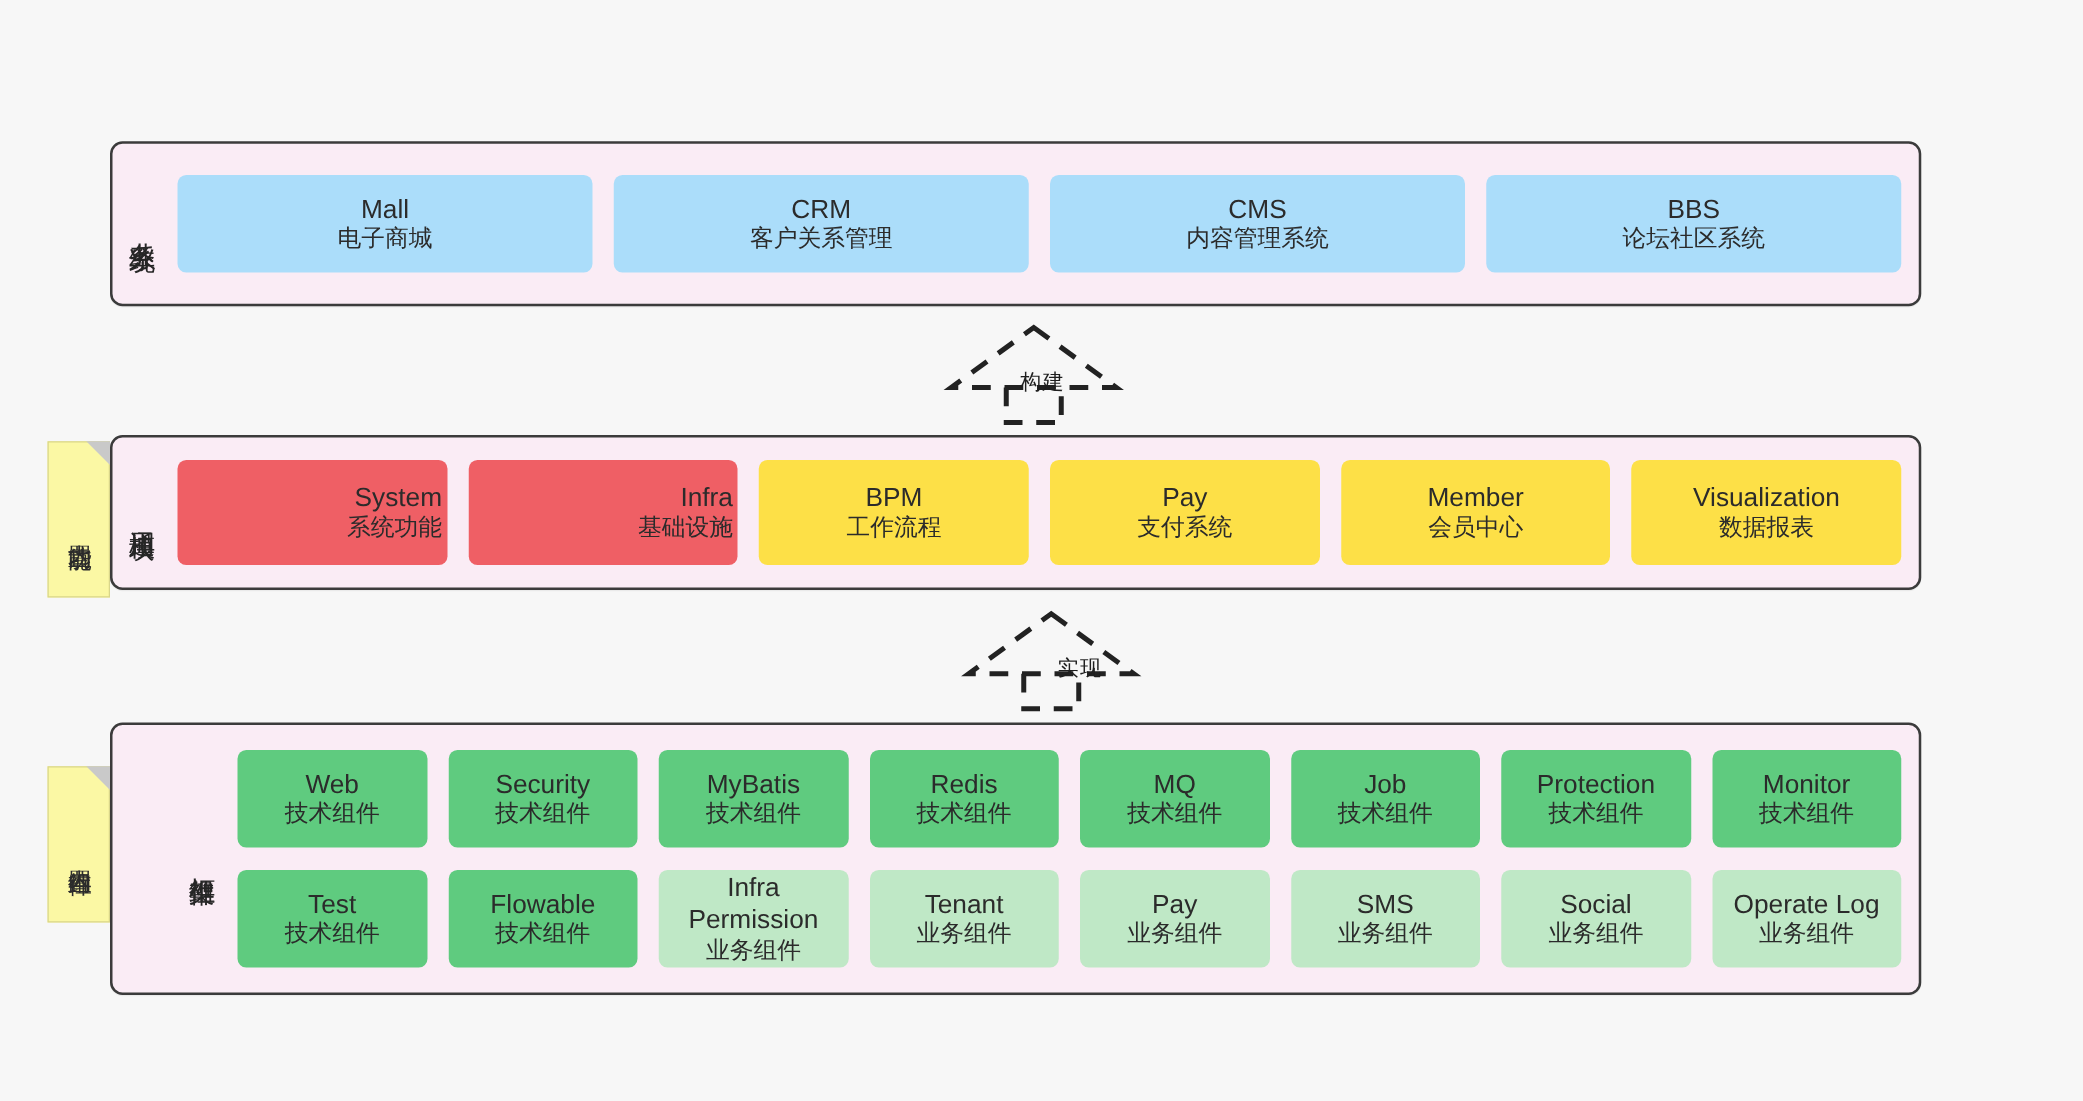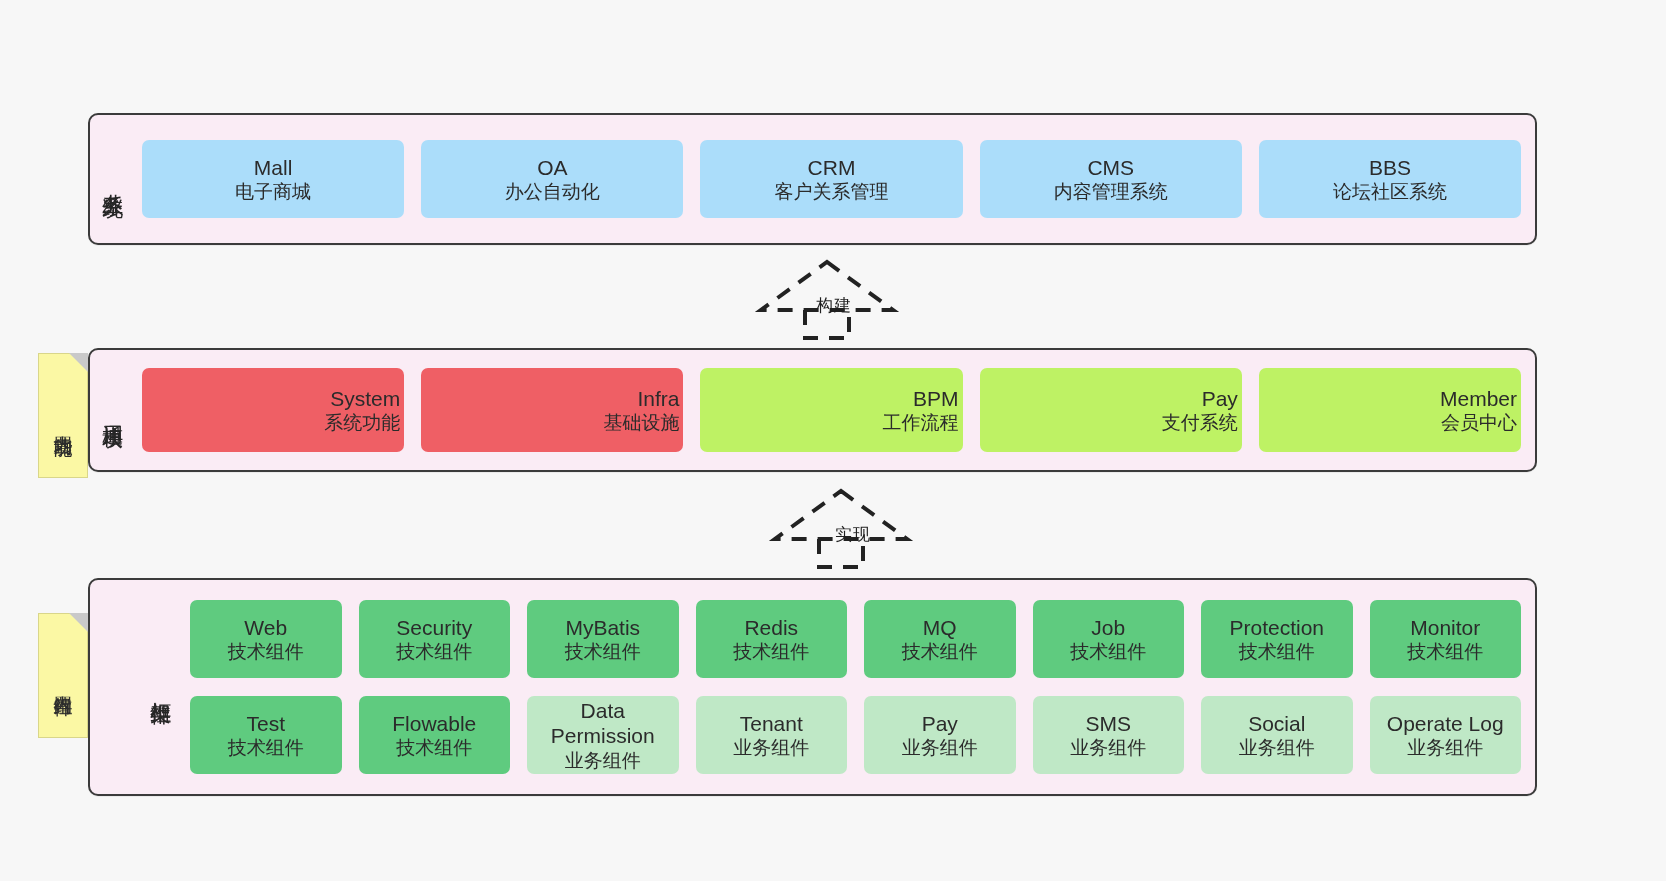--- a/index.html
+++ b/index.html
@@ -64,21 +64,21 @@
     text-align:center;
     box-sizing:border-box;
     padding:6px 4px;
     line-height:1.22;
   }
   .card .en{font-size:21px;color:#2b2b2b;}
   .card .cn{font-size:19px;color:#2b2b2b;}
 
   .biz   {background:#abddfa;height:78px;text-align:right;}
   .mod-strong{background:#ef5f65;height:84px;align-items:flex-end;}
-  .mod-soft  {background:#bef264;height:84px;align-items:flex-end;}
+  .mod-soft  {background:#fde047;height:84px;}
   .fw-strong {background:#5fcb7f;height:78px;}
   .fw-soft   {background:#bfe8c6;height:78px;}
 
   
   #layer-business{left:88px;top:113px;width:1449px;height:132px;}
   #layer-module  {left:88px;top:348px;width:1449px;height:124px;}
   #layer-framework{left:88px;top:578px;width:1449px;height:218px;padding-left:48px;}
 
   
   .sticky{
@@ -129,24 +129,20 @@
 
   <div class="layer" id="layer-business">
     <div class="layer-title">业务系统</div>
     <div class="layer-body">
       <div class="row">
         <div class="card biz">
           <span class="en">Mall</span>
           <span class="cn">电子商城</span>
         </div>
         <div class="card biz">
-          <span class="en">OA</span>
-          <span class="cn">办公自动化</span>
-        </div>
-        <div class="card biz">
           <span class="en">CRM</span>
           <span class="cn">客户关系管理</span>
         </div>
         <div class="card biz">
           <span class="en">CMS</span>
           <span class="cn">内容管理系统</span>
         </div>
         <div class="card biz">
           <span class="en">BBS</span>
           <span class="cn">论坛社区系统</span>
@@ -184,30 +180,34 @@
           <span class="cn">工作流程</span>
         </div>
         <div class="card mod-soft">
           <span class="en">Pay</span>
           <span class="cn">支付系统</span>
         </div>
         <div class="card mod-soft">
           <span class="en">Member</span>
           <span class="cn">会员中心</span>
         </div>
+        <div class="card mod-soft">
+          <span class="en">Visualization</span>
+          <span class="cn">数据报表</span>
+        </div>
       </div>
     </div>
   </div>
 
   <div class="gen-arrow" id="arrow-implement" style="left:770px;top:487px;">
     <svg width="142" height="82" viewBox="0 0 142 82">
       <path d="M71 4 L137 52 L5 52 Z" fill="none" stroke="#222" stroke-width="4" stroke-dasharray="15,11" stroke-linecap="butt" stroke-linejoin="miter"></path>
       <path d="M49 52 L49 80 L93 80 L93 52" fill="none" stroke="#222" stroke-width="4" stroke-dasharray="15,11" stroke-linecap="butt"></path>
     </svg>
-    <span class="gen-label" style="left:65px;top:36px;">实现</span>
+    <span class="gen-label" style="left:76px;top:36px;">实现</span>
   </div>
 
   <div class="sticky" id="sticky-framework">
     <span>内置组件</span>
   </div>
 
   <div class="layer" id="layer-framework">
     <div class="layer-title">框架组件</div>
     <div class="layer-body">
 
@@ -249,21 +249,21 @@
       <div class="row">
         <div class="card fw-strong">
           <span class="en">Test</span>
           <span class="cn">技术组件</span>
         </div>
         <div class="card fw-strong">
           <span class="en">Flowable</span>
           <span class="cn">技术组件</span>
         </div>
         <div class="card fw-soft">
-          <span class="en">Data Permission</span>
+          <span class="en">Infra Permission</span>
           <span class="cn">业务组件</span>
         </div>
         <div class="card fw-soft">
           <span class="en">Tenant</span>
           <span class="cn">业务组件</span>
         </div>
         <div class="card fw-soft">
           <span class="en">Pay</span>
           <span class="cn">业务组件</span>
         </div>

